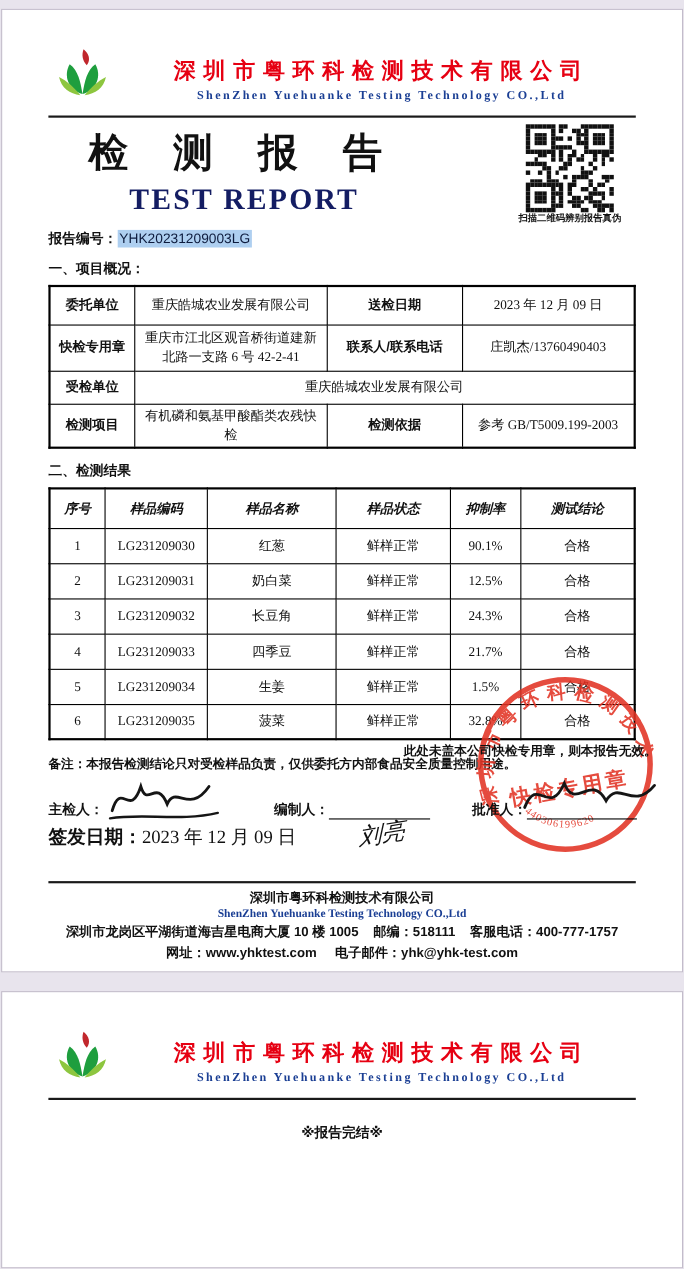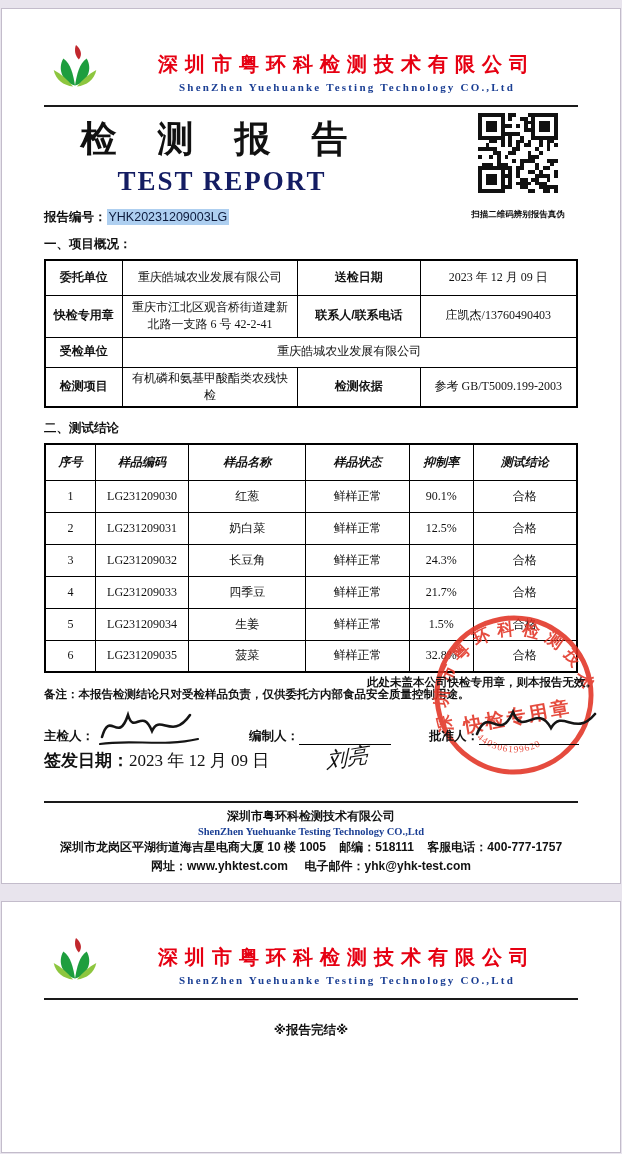--- a/index.html
+++ b/index.html
@@ -18,21 +18,21 @@
   .company-en { color:#1b3f94; font-weight:bold; font-size:11px; letter-spacing:2.2px; font-family:"Liberation Serif",serif; margin-top:3px; white-space:nowrap; }
 
   
   .title-block { margin-top:8px; text-align:center; width:440px; }
   .title-cn { font-size:36px; font-weight:bold; letter-spacing:16px; color:#111; }
   .title-en { font-size:27px; font-weight:bold; color:#141d63; letter-spacing:2px; margin-top:2px; }
 
   .qr-wrap { position:absolute; top:104px; left:456px; width:120px; text-align:center; }
   .qr { width:80px; height:80px; margin:0 auto; display:grid; grid-template-columns:repeat(21,1fr); grid-template-rows:repeat(21,1fr); background:#fff; }
   .qr i { background:#111; }
-  .qr-caption { font-size:8.5px; font-weight:bold; margin-top:16px; font-family:"Liberation Sans",sans-serif; white-space:nowrap;text-align:center; }
+  .qr-caption { font-size:8.5px; font-weight:bold; margin-top:0; font-family:"Liberation Sans",sans-serif; white-space:nowrap;text-align:center; }
 
   .heiti { font-family:"Liberation Sans","DejaVu Sans",sans-serif; font-weight:bold; }
 
   .report-no { margin:12px 42px 0; font-size:12.5px; }
   .report-no .hl { background:#aecff0; color:#0d1b3d; font-family:"Liberation Sans",sans-serif; font-weight:normal; padding:1px 2px; }
 
   .sec-heading { margin:10px 42px 0; font-size:12.5px; }
 
   table { border-collapse:collapse; width:534px; margin:6px 42px 0; table-layout:fixed; border:2px solid #000; }
   td,th { border:1px solid #000; text-align:center; vertical-align:middle; font-size:12px; padding:2px 4px; line-height:1.45; }
@@ -355,21 +355,21 @@
     </tr>
     <tr>
       <td class="t-label">检测项目</td>
       <td>有机磷和氨基甲酸酯类农残快检</td>
       <td class="t-label">检测依据</td>
       <td>参考 GB/T5009.199-2003</td>
     </tr>
   </tbody>
     </table>
 
-  <div class="sec-heading heiti" style="margin-top:12px">二、测试结论</div>
+  <div class="sec-heading heiti" style="margin-top:12px">二、检测结果</div>
 
   <table id="results-table">
     <colgroup>
         <col style="width:9.5%">
         <col style="width:17.5%">
         <col style="width:22%">
         <col style="width:19.5%">
         <col style="width:12%">
         <col style="width:19.5%">
       </colgroup>

